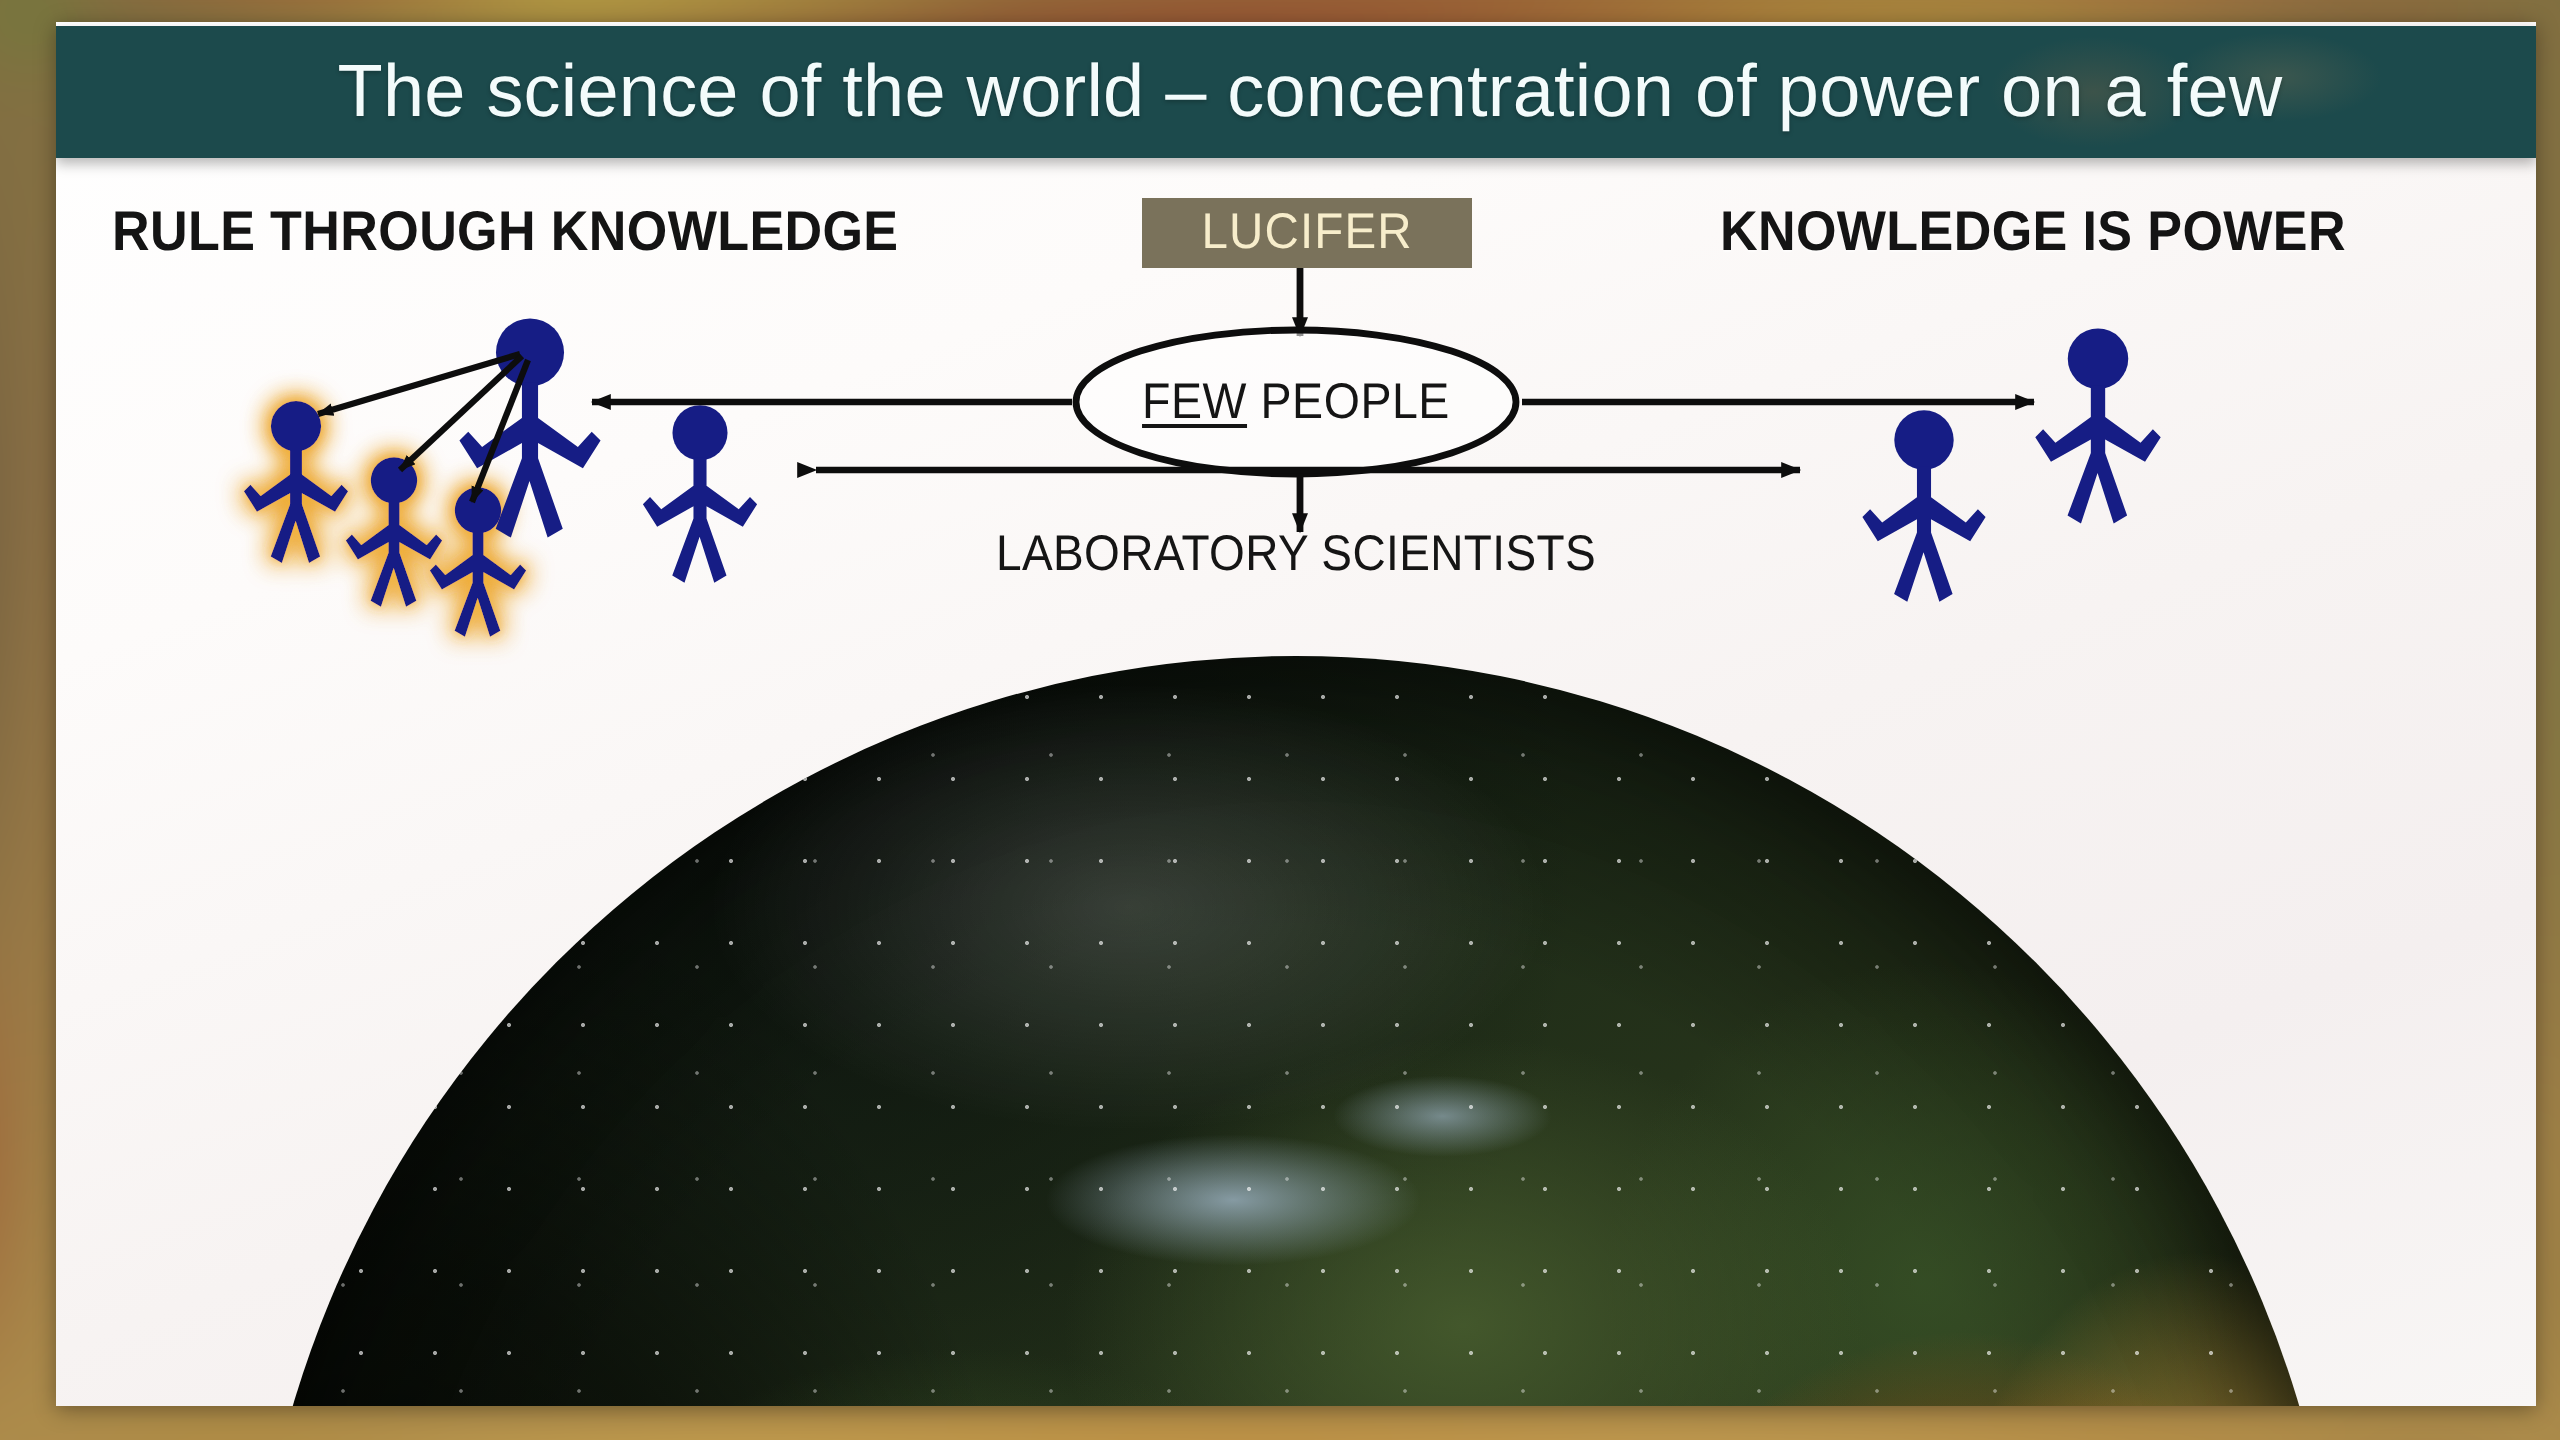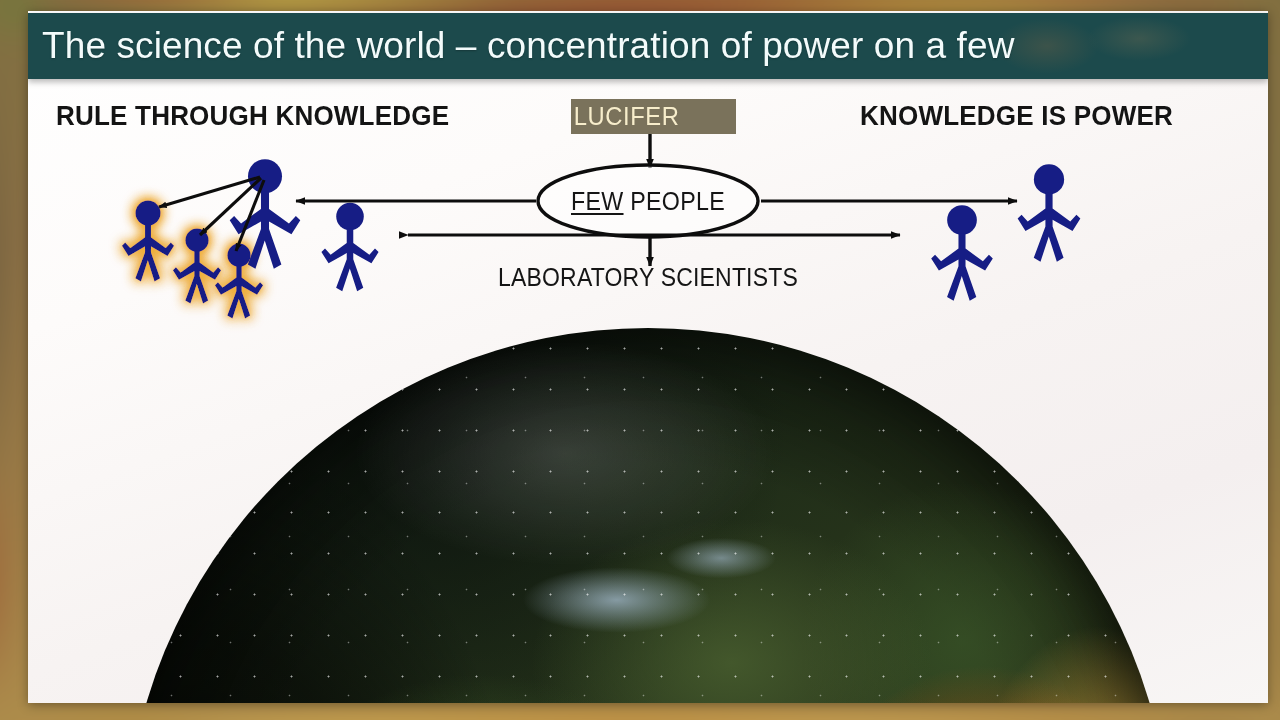--- a/index.html
+++ b/index.html
@@ -47,20 +47,21 @@
     box-shadow:0 2px 10px rgba(0,0,0,.35);
     overflow:hidden;
   }
 
   
   .titlebar{
     position:absolute;left:0;top:2px;width:1240px;height:66px;
     background:#1c4a4c;
     display:flex;align-items:center;
     box-shadow:0 3px 6px rgba(0,0,0,.28);
+    justify-content:center;
   }
   .titlebar::after{
     content:"";position:absolute;right:60px;top:-4px;width:230px;height:74px;
     background:
       radial-gradient(closest-side at 30% 50%, rgba(120,100,70,.35) 0%, rgba(120,100,70,0) 75%),
       radial-gradient(closest-side at 70% 40%, rgba(140,120,85,.28) 0%, rgba(140,120,85,0) 75%);
     pointer-events:none;
   }
   .title-text{
     position:relative;z-index:2;
@@ -81,21 +82,21 @@
     transform:scaleX(.93);transform-origin:left center;
     text-shadow:0 1px 1px rgba(255,255,255,.6);
   }
   #h-left{left:28px;top:89px;}
   #h-right{left:832px;top:89px;}
 
   
   .lucifer-box{
     position:absolute;left:543px;top:88px;width:165px;height:35px;
     background:rgba(104,95,68,.88);
-    display:flex;align-items:center;
+    display:flex;align-items:center;justify-content:center;
   }
   .lucifer-box .lab{
     color:#f7edcb;font-size:25px;font-weight:400;letter-spacing:.6px;
     font-family:"Liberation Sans", sans-serif;
     transform:scaleX(.95);
   }
 
   
   .diagram{position:absolute;left:0;top:0;width:1240px;height:330px;}
 

